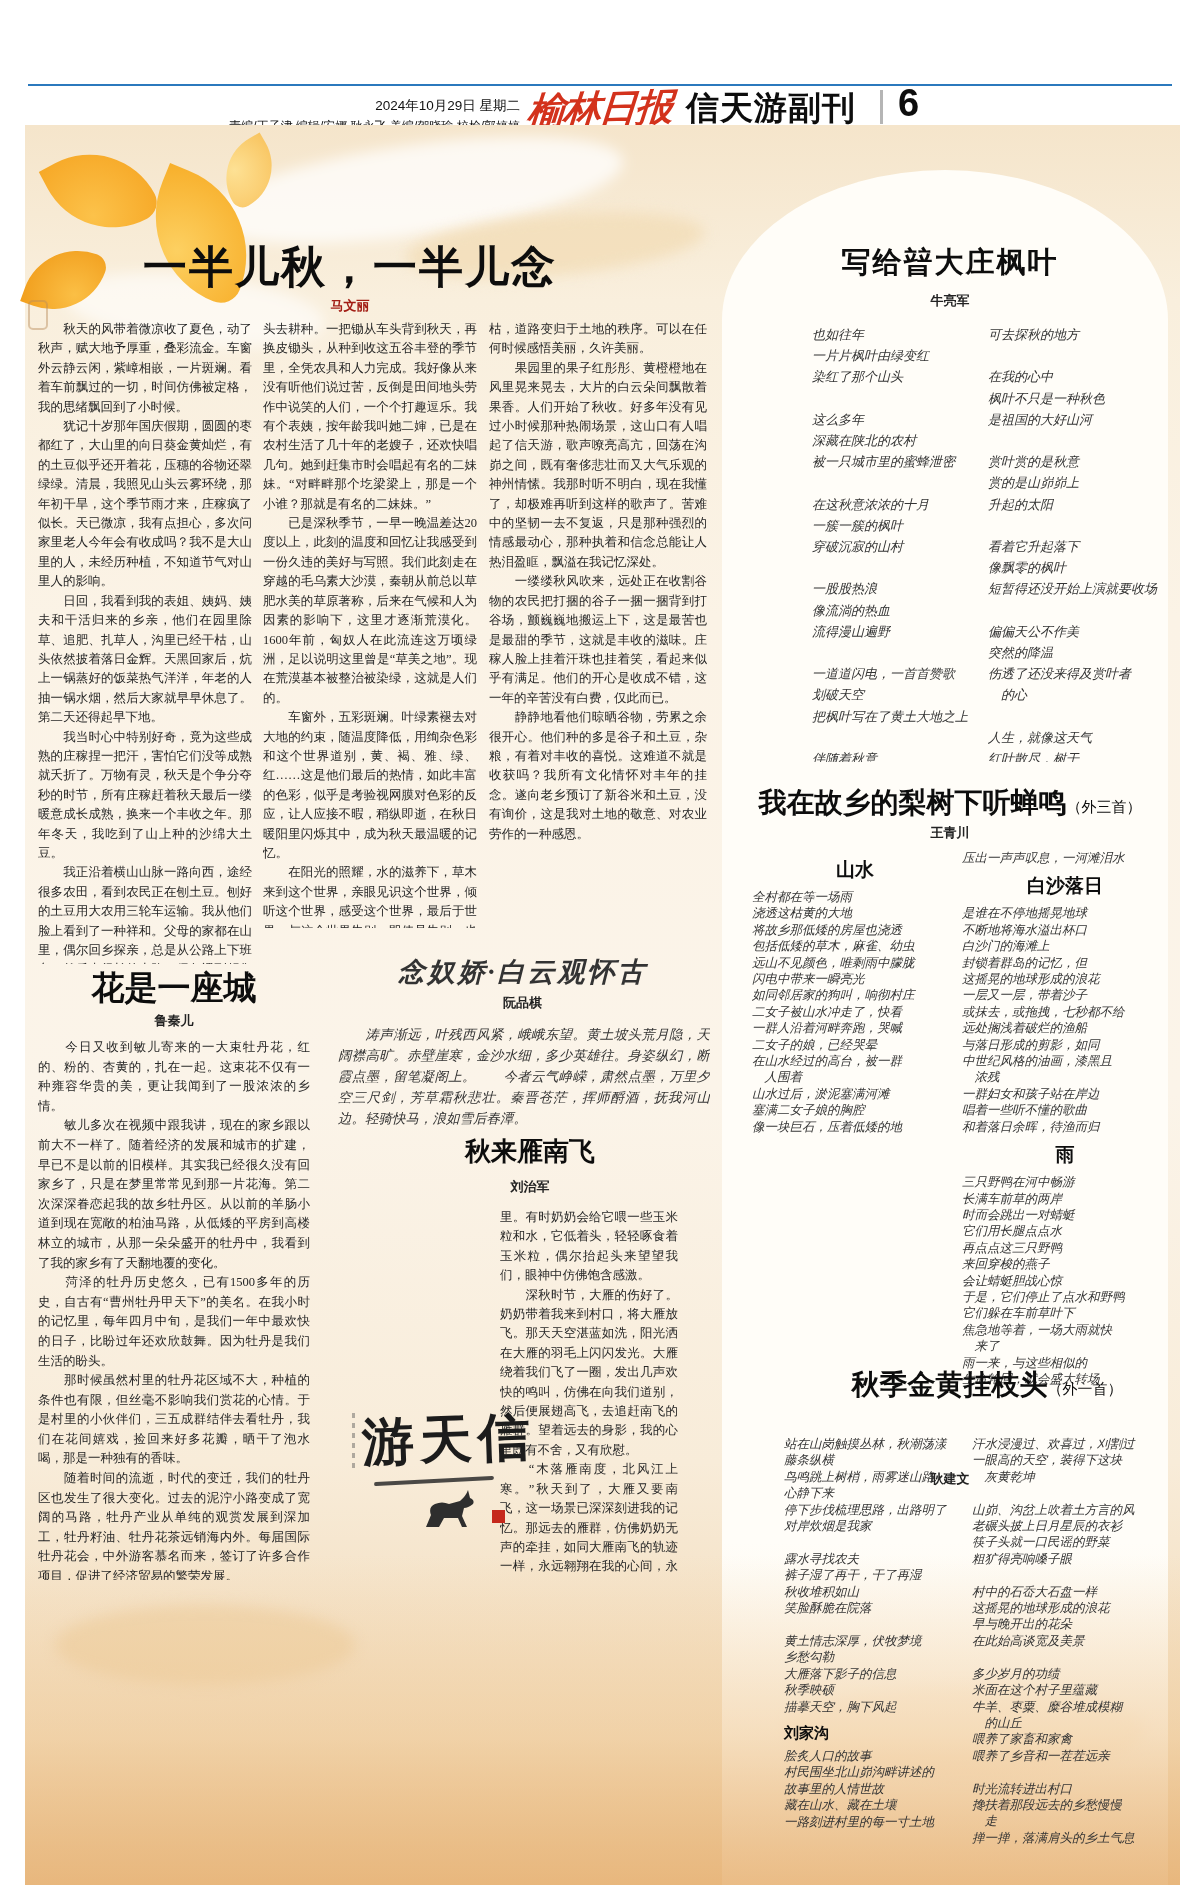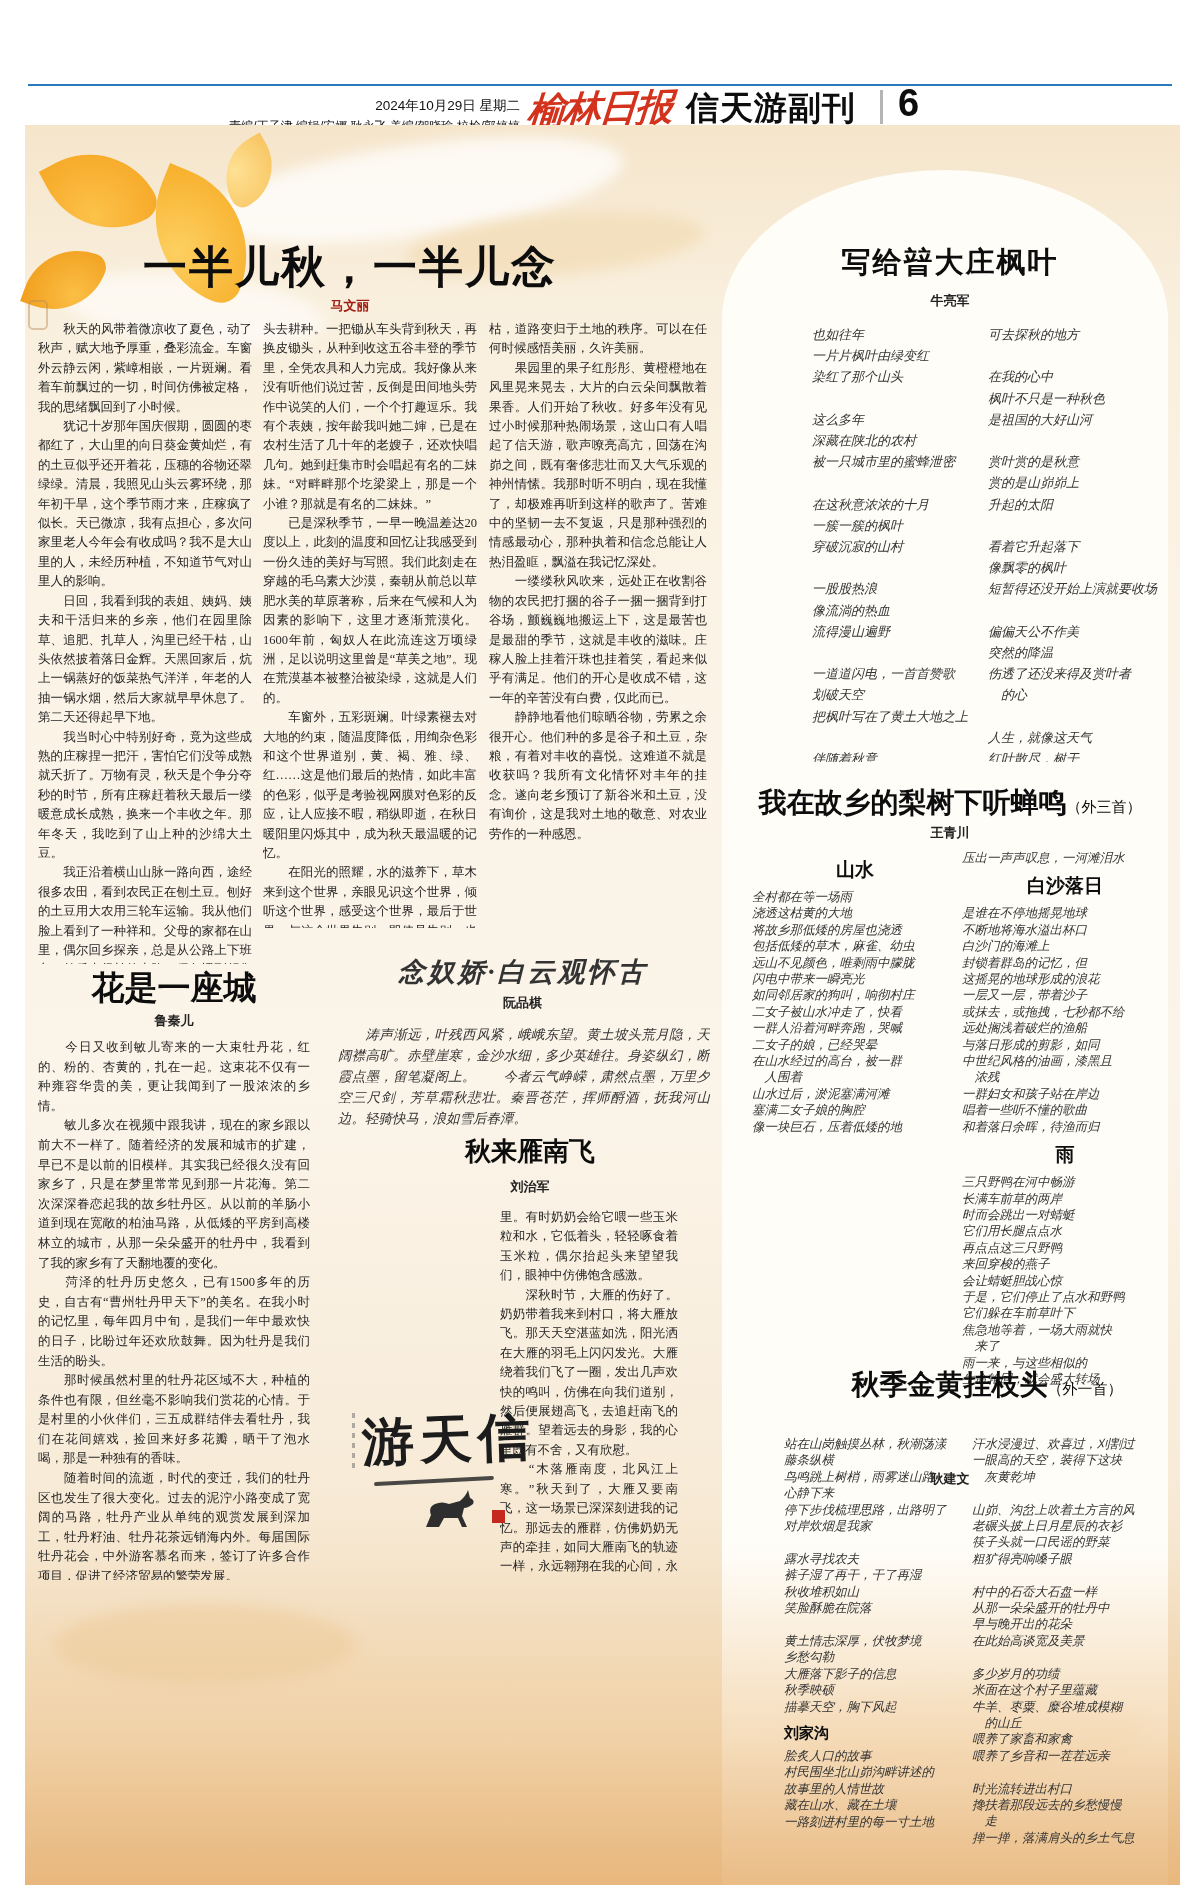--- a/index.html
+++ b/index.html
@@ -264,21 +264,21 @@
   <div class="abs poem kai" style="left:972px;top:1436px;width:208px;height:430px;">汗水浸漫过、欢喜过，刈割过
 一眼高的天空，装得下这块
 　灰黄乾坤
 
 山峁、沟岔上吹着土方言的风
 老碾头披上日月星辰的衣衫
 筷子头就一口民谣的野菜
 粗犷得亮响嗓子眼
 
 村中的石岙大石盘一样
-从那一朵朵盛开的牡丹中
+这摇晃的地球形成的浪花
 早与晚开出的花朵
 在此始高谈宽及美景
 
 多少岁月的功绩
 米面在这个村子里蕴藏
 牛羊、枣粟、糜谷堆成模糊
 　的山丘
 喂养了家畜和家禽
 喂养了乡音和一茬茬远亲
 

